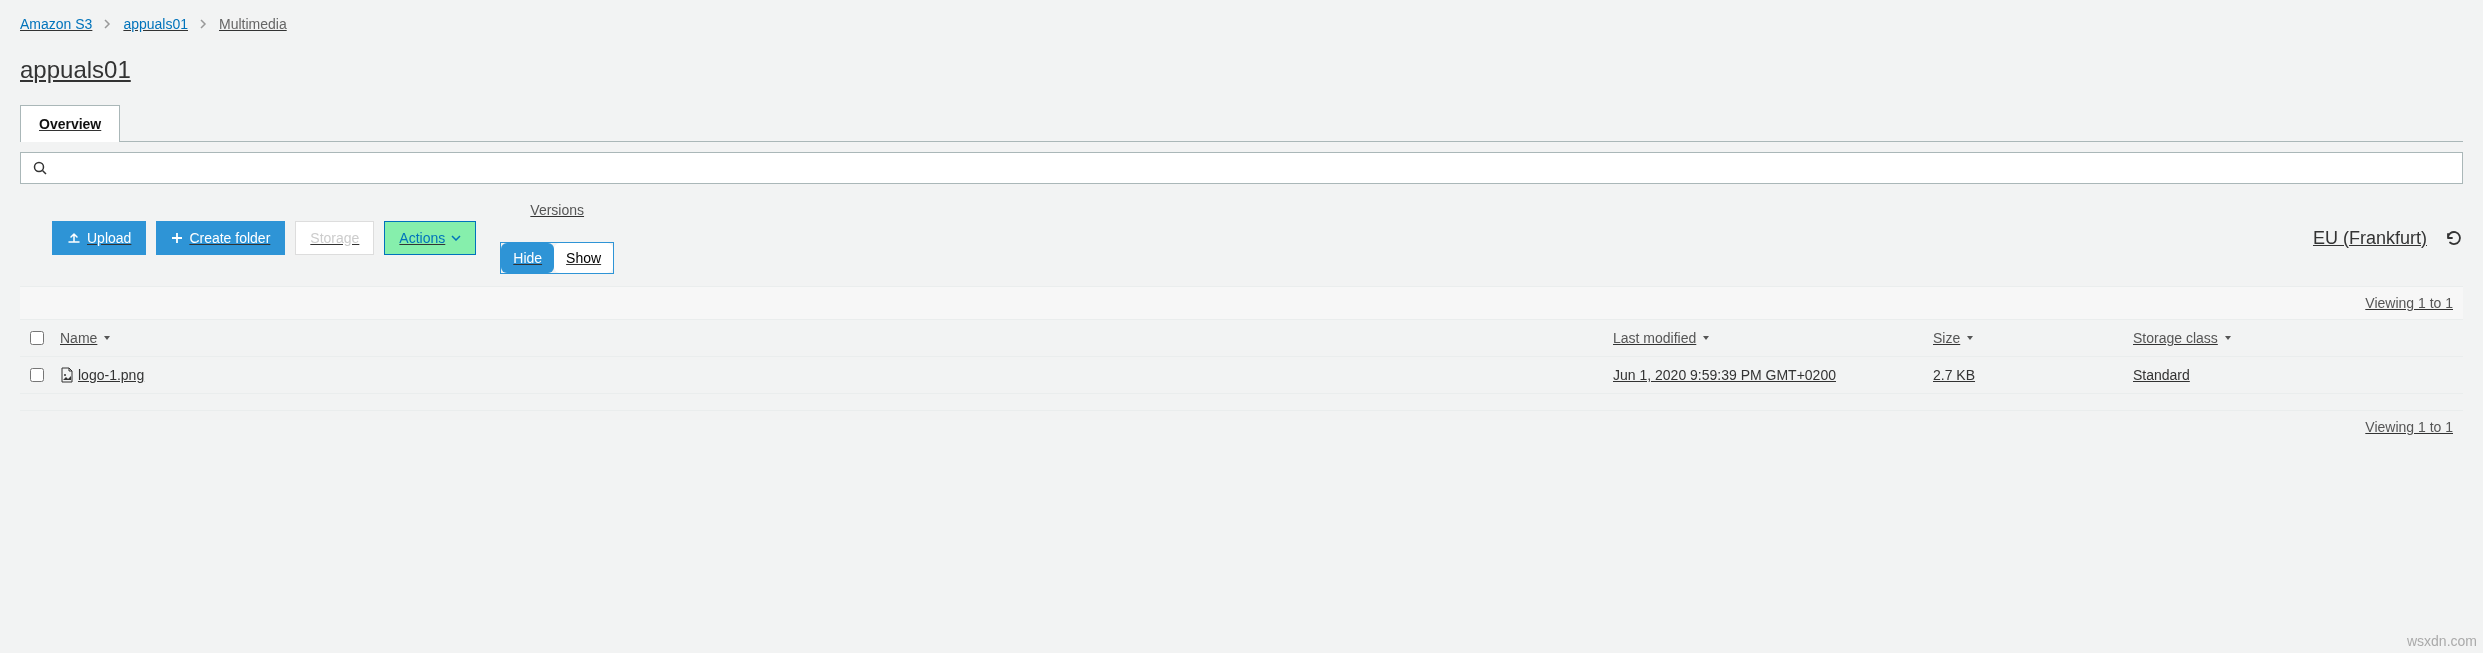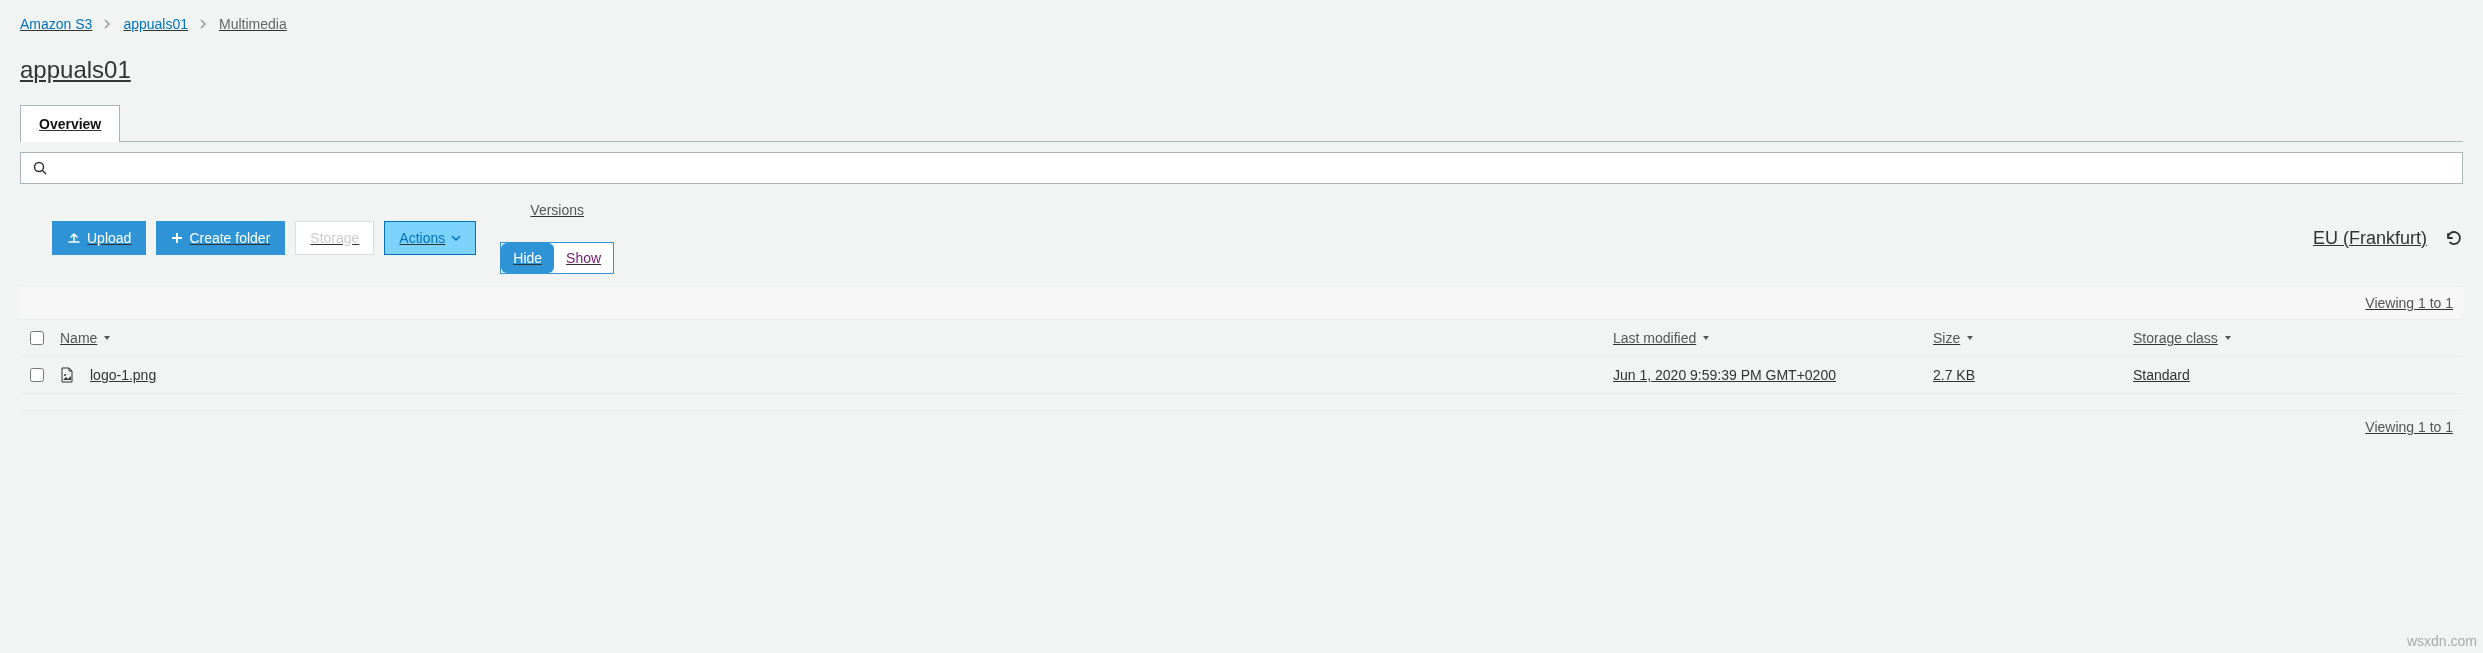--- a/index.html
+++ b/index.html
@@ -103,21 +103,21 @@
       cursor: pointer;
       white-space: nowrap;
       background: #fff;
     }
     .btn-primary {
       background: #2e94d6;
       color: #fff;
       border-color: #2e94d6;
     }
     .btn-outline {
-      background: #7dd3fc;
+      background: #86efac;
       color: #0073bb;
       border-color: #0073bb;
     }
     .btn-disabled {
       background: #fff;
       color: #ccc;
       border-color: #ddd;
       cursor: not-allowed;
     }
     .versions-group {
@@ -139,21 +139,21 @@
       font-size: 14px;
       cursor: pointer;
       border-radius: 6px;
     }
     .toggle-btn.active {
       background: #2e94d6;
       color: #fff;
     }
     .toggle-btn.inactive {
       background: #fff;
-      color: #701a75;
+      color: #000000;
     }
     .toolbar-right {
       display: flex;
       align-items: center;
       gap: 18px;
       font-size: 18px;
       color: #333;
     }
     .region-label {
       font-size: 18px;
@@ -192,21 +192,21 @@
     }
     .col-check {
       width: 30px;
       display: flex;
       align-items: center;
     }
     .col-name {
       flex: 1;
       display: flex;
       align-items: center;
-      gap: 16px;
+      gap: 4px;
       min-width: 200px;
     }
     .col-modified {
       width: 320px;
     }
     .col-size {
       width: 200px;
     }
     .col-storage {
       width: 320px;

